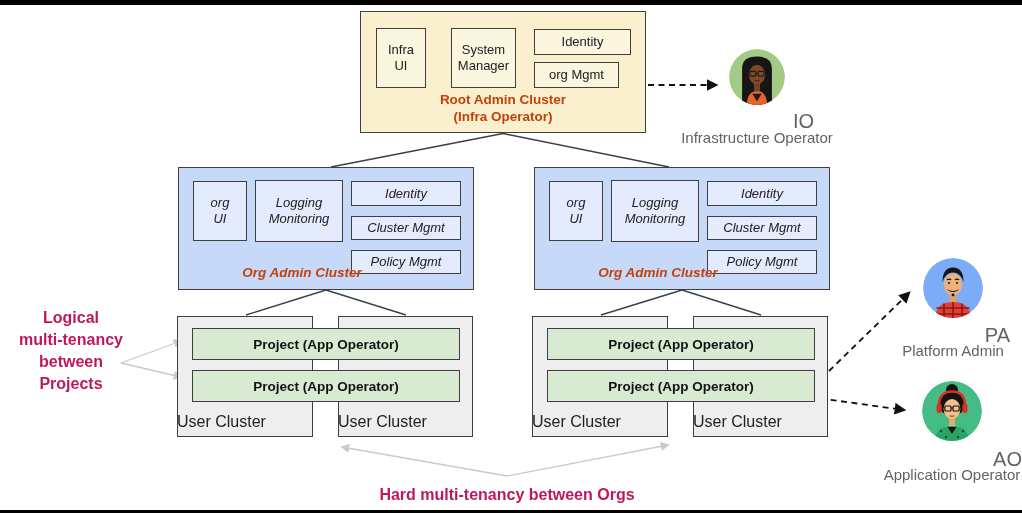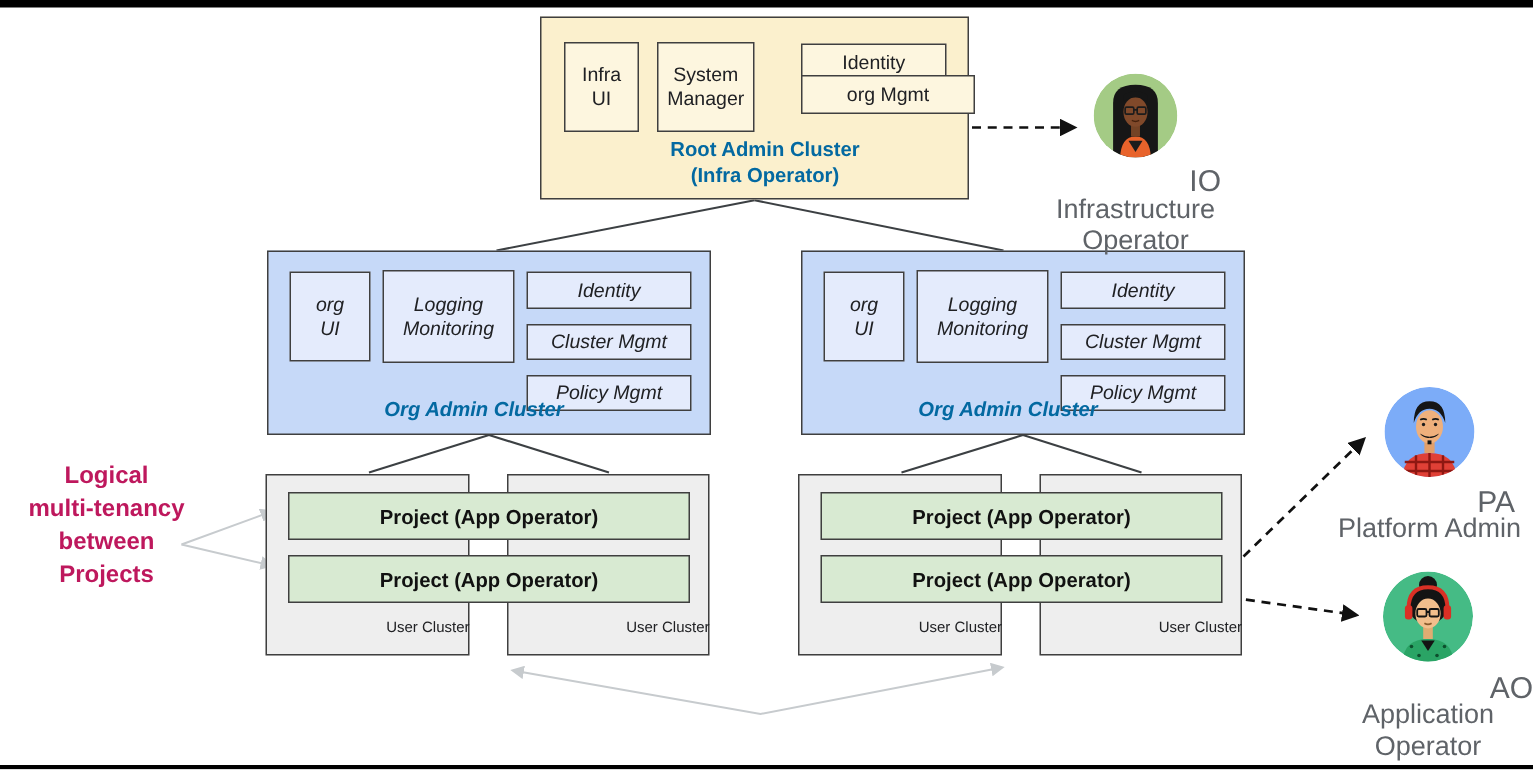--- a/index.html
+++ b/index.html
@@ -15,27 +15,27 @@
     font-size:13px;line-height:1.22;color:#202124;}
   .pre{white-space:pre-line;}
   .root-box{background:var(--root-fill,#FBF0CD);}
   .root-mod{background:var(--root-module-fill,#FDF6DF);}
   .org-box{background:var(--org-fill,#C6D9F8);font-style:italic;}
   .org-mod{background:var(--org-module-fill,#E4EBFC);}
   .user-box{background:var(--user-fill,#EEEEEE);}
   .project-bar{background:var(--project-fill,#D8EAD2);display:flex;align-items:center;justify-content:center;
     font-weight:bold;font-size:13.5px;color:#111;}
   .cluster-title{position:absolute;text-align:center;font-weight:bold;font-size:13.5px;
-    line-height:17px;color:#0369a1;margin-left:14px;}
-  .user-label{position:absolute;text-align:right;font-size:10px;color:#202124;}
+    line-height:17px;color:#c2410c;}
+  .user-label{position:absolute;text-align:left;font-size:16px;color:#202124;}
   .note{position:absolute;font-weight:bold;color:#be185d;text-align:center;}
   .note.left{font-size:16px;line-height:22px;}
   .note.bottom{font-size:16px;}
   .persona-code{position:absolute;text-align:right;font-size:20px;color:var(--persona-text,#5F6368);}
-  .persona-role{position:absolute;text-align:center;font-size:18px;color:var(--persona-text,#5F6368);}
+  .persona-role{position:absolute;text-align:center;font-size:15px;color:var(--persona-text,#5F6368);}
   .overlay{position:absolute;left:0;top:0;pointer-events:none;}
   .avatar{position:absolute;}
 </style>
 </head>
 <body style="--root-fill: #FBF0CD; --root-module-fill: #FDF6DF; --org-fill: #C6D9F8; --org-module-fill: #E4EBFC; --user-fill: #EEEEEE; --project-fill: #D8EAD2; --box-border: #3F3F3F; --connector: #3C4043; --dashed-arrow: #111111; --note-arrow: #C7CBCE; --persona-text: #5F6368;">
 
 <div class="canvas">
 
   <div class="bar top"></div>
   <div class="bar bottom"></div>
@@ -64,24 +64,24 @@
 
     <path d="M121,363 L181,341" stroke="#C7CBCE" stroke-width="1.3" fill="none" marker-end="url(#arrow-gray)"></path>
     <path d="M121,363 L181,377" stroke="#C7CBCE" stroke-width="1.3" fill="none" marker-end="url(#arrow-gray)"></path>
 
     <path d="M342,447 L507,476 L668,445" stroke="#C7CBCE" stroke-width="1.3" fill="none" marker-start="url(#arrow-gray)" marker-end="url(#arrow-gray)"></path>
   </svg>
 
   <div class="box root-box" style="left:360px;top:11px;width:286px;height:122px">
     <div class="box module root-mod pre" style="left:15px;top:16px;width:50px;height:60px">Infra
 UI</div>
-    <div class="box module root-mod pre" style="left:77px;top:16px;width:65px;height:60px">System
+    <div class="box module root-mod pre" style="left:90px;top:16px;width:65px;height:60px">System
 Manager</div>
     <div class="box module root-mod" style="left:173px;top:17px;width:97px;height:26px">Identity</div>
-    <div class="box module root-mod" style="left:173px;top:38px;width:116px;height:26px">org Mgmt</div>
+    <div class="box module root-mod" style="left:173px;top:50px;width:85px;height:26px">org Mgmt</div>
     <div class="cluster-title pre" style="left:0;right:0;bottom:7px">Root Admin Cluster
 (Infra Operator)</div>
   </div>
 
   <div class="box org-box" style="left:178px;top:167px;width:296px;height:123px">
     <div class="box module org-mod pre" style="left:14px;top:13px;width:54px;height:60px">org
 UI</div>
     <div class="box module org-mod pre" style="left:76px;top:12px;width:88px;height:62px">Logging
 Monitoring</div>
     <div class="box module org-mod" style="left:172px;top:13px;width:110px;height:25px">Identity</div>
@@ -116,20 +116,21 @@
     <div class="box project-bar" style="left:15px;top:12px;width:268px;height:32px">Project (App Operator)</div>
     <div class="box project-bar" style="left:15px;top:54px;width:268px;height:32px">Project  (App Operator)</div>
     <div class="user-label" style="left:0;top:97px;width:136px">User Cluster</div>
     <div class="user-label" style="left:161px;top:97px;width:135px">User Cluster</div>
   </div>
 
   <div class="note left pre" style="left:6px;top:307px;width:130px">Logical
 multi-tenancy
 between
 Projects</div>
+  <div class="note bottom" style="left:307px;top:486px;width:400px">Hard multi-tenancy between Orgs</div>
 
   <div>
     <svg class="avatar" style="left:729px;top:49px" width="56" height="56" viewBox="0 0 60 60">
       <defs>
           <clipPath id="clip-io">
             <circle cx="30" cy="30" r="30"></circle>
           </clipPath>
         </defs>
       <g clip-path="url(#clip-io)">
         <circle cx="30" cy="30" r="30" fill="#A4CB85"></circle>

